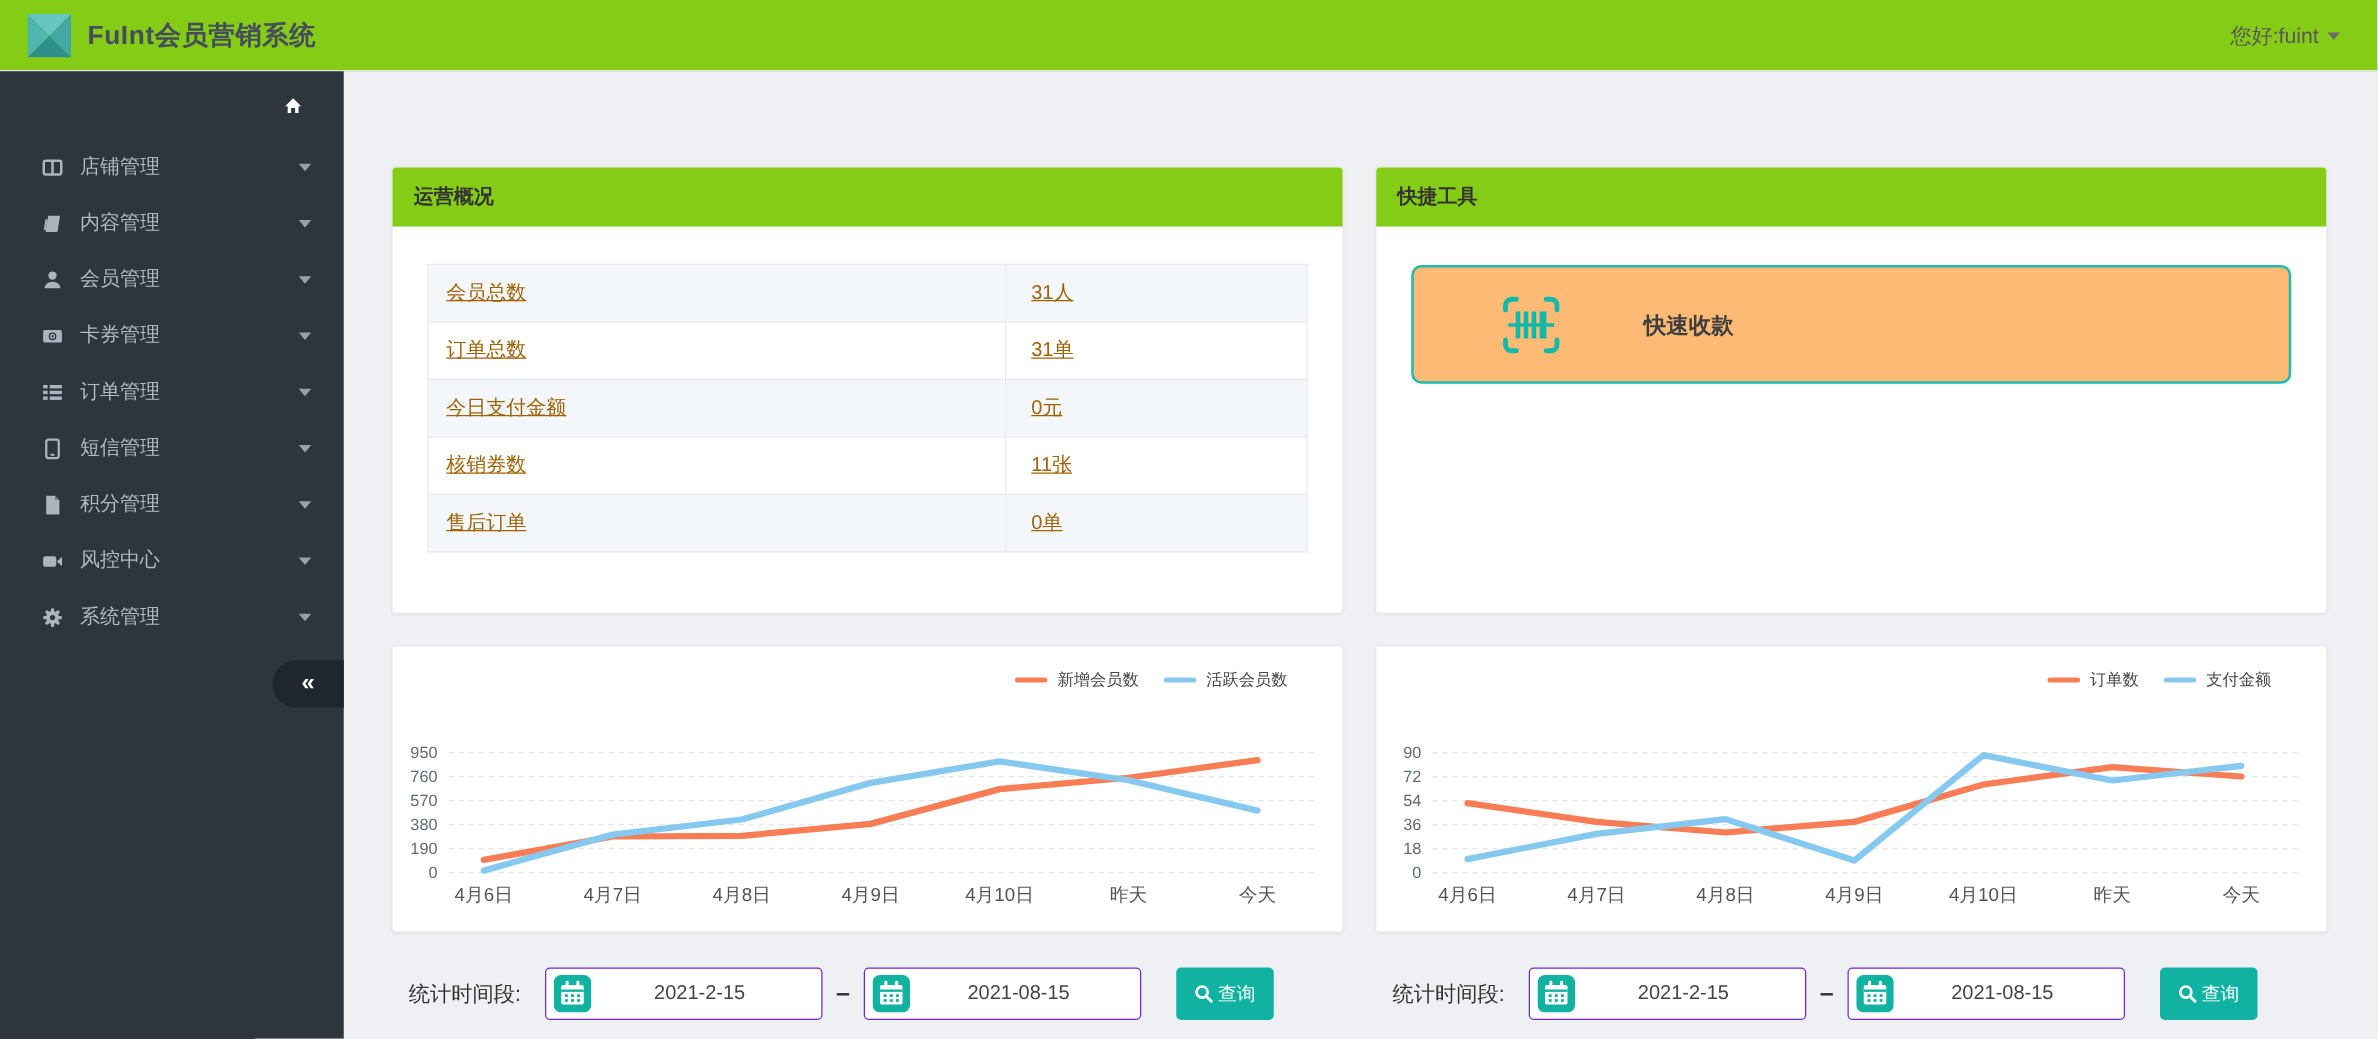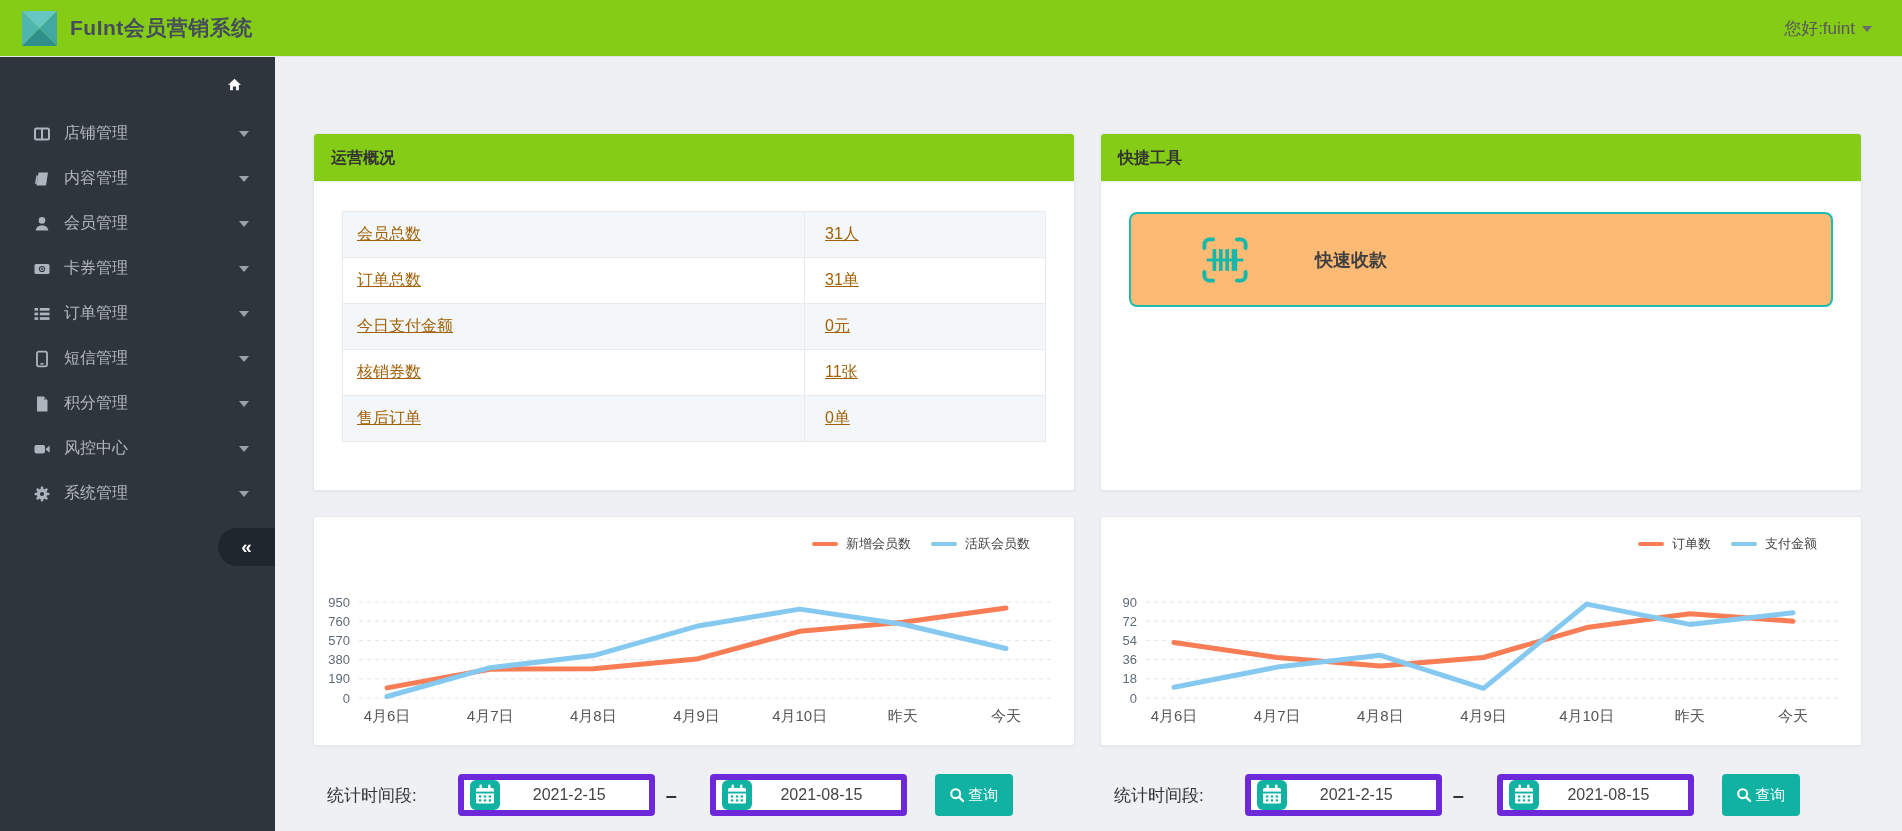--- a/index.html
+++ b/index.html
@@ -85,23 +85,23 @@
     display:flex; align-items:center; gap:20px;
   }
   .legend-item{ display:flex; align-items:center; gap:8px; cursor:pointer; }
   .legend-swatch{ width:26px; height:4px; border-radius:2px; }
   .legend-text{ font-size:13px; color:#464646; }
 
   
   .filter-host{ height:48px; display:flex; align-items:center; padding-left:14px; }
   .filter-label{ font-size:17px; color:#333; margin-right:19px; }
   .date-input{
-    width:197px; height:42px; background:#fff;
-    border:6px solid #6d28d9; border-radius:4px;
-    display:flex; align-items:center; padding-left:6px; cursor:pointer;margin-left:22px;
+    width:222px; height:42px; background:#fff;
+    border:1px solid #6d28d9; border-radius:4px;
+    display:flex; align-items:center; padding-left:6px; cursor:pointer;
   }
   .cal-icon{ width:30px; height:30px; display:flex; flex-shrink:0; }
   .date-value{ flex:1; text-align:center; font-size:16px; color:#444; padding-right:10px; }
   .range-dash{ font-size:20px; font-weight:bold; color:#333; margin:0 11px; }
   .search-btn{
     margin-left:28px; width:78px; height:42px;
     background:#12b2a3; border:none; border-radius:4px;
     color:#fff; font-size:15px; cursor:pointer;
     display:flex; align-items:center; justify-content:center; gap:3px;
     font-family:inherit;

